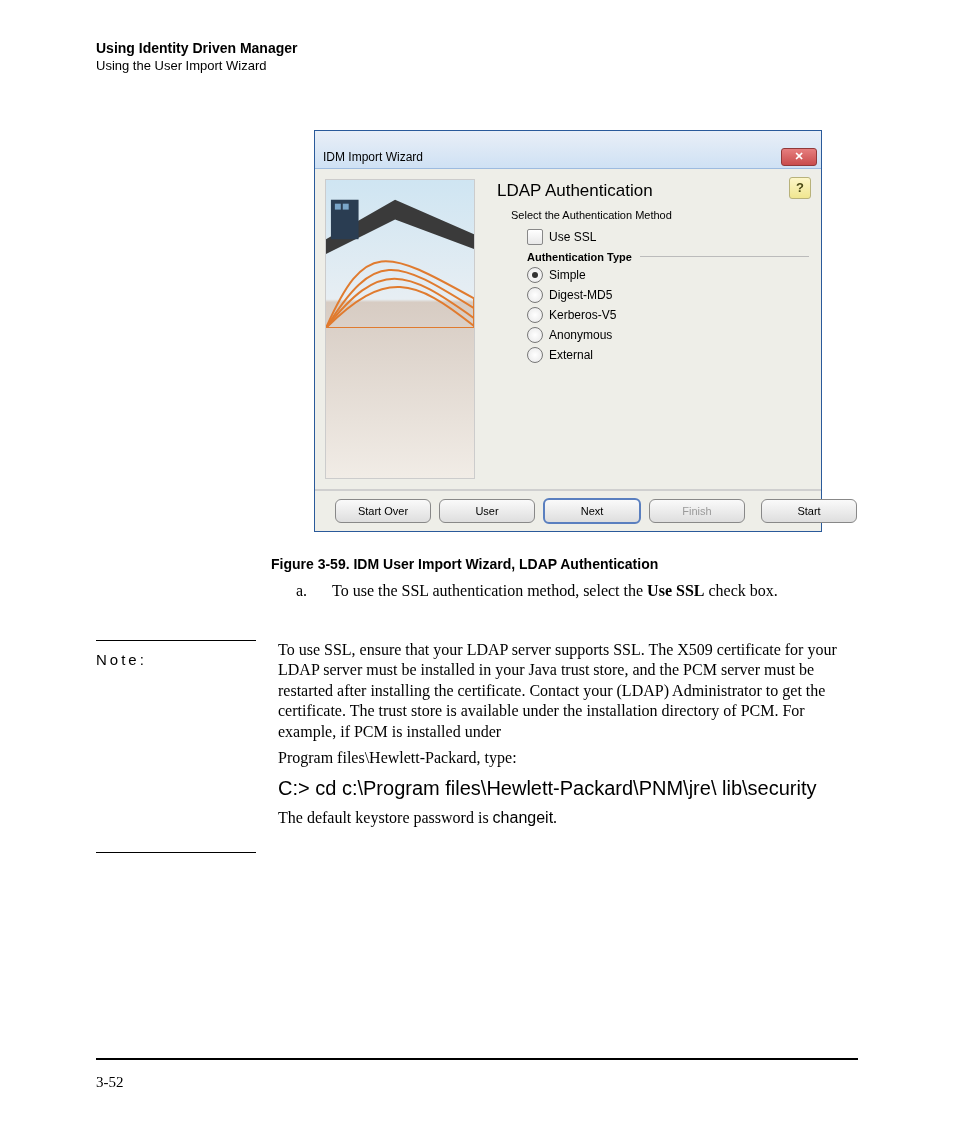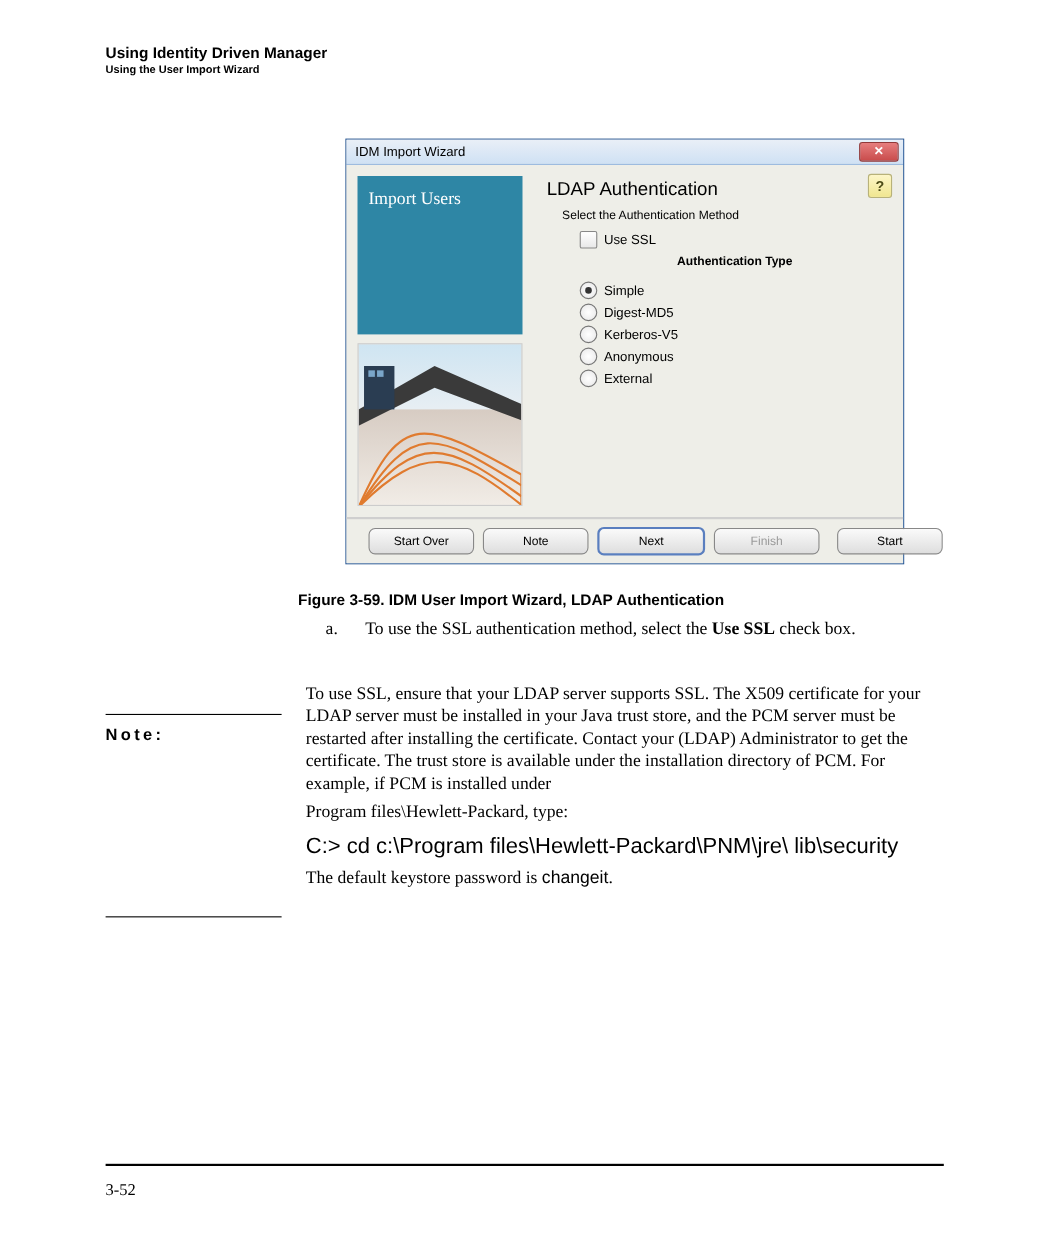--- a/index.html
+++ b/index.html
@@ -15,39 +15,39 @@
   .page {
     padding: 40px 96px 0 96px;
   }
   .header {
     font-family: Arial, Helvetica, sans-serif;
     font-size: 14px;
     line-height: 1.25;
     margin-bottom: 56px;
   }
   .header .title { font-weight: bold; }
-  .header .subtitle { font-weight: bold; font-size: 10px; }
+  .header .subtitle { font-weight: normal; font-size: 13px; }
 
   
   .wizard {
     margin-left: 218px;
     width: 506px;
     border: 1px solid #2a5a9a;
     font-family: Arial, Helvetica, sans-serif;
     font-size: 12px;
     color: #000;
     background: #e8e8e3;
   }
   .titlebar {
     height: 22px;
     background: linear-gradient(#e9eff7, #cfe1f4);
     border-bottom: 1px solid #9dbbdf;
     display: flex;
     align-items: center;
-    padding: 0 4px 0 8px;
+    padding: 15px 4px 0 8px;
     font-size: 12px;
   }
   .titlebar .ttxt { flex: 1; }
   .closebtn {
     width: 34px; height: 16px;
     background: linear-gradient(#e67e7e, #c94c4c);
     border: 1px solid #913939;
     border-radius: 3px;
     display: flex; align-items: center; justify-content: center;
     color: #fff; font-weight: bold; font-size: 11px;
@@ -111,21 +111,21 @@
   .chk {
     width: 14px; height: 14px;
     border: 1px solid #888; border-radius: 2px;
     background: linear-gradient(#fff,#e8e8e8);
   }
   .fieldset {
     margin-top: 6px;
   }
   .fslabel {
     font-weight: bold; font-size: 11px;
-    display:flex; align-items:center; gap:8px;flex-direction:column;
+    display:flex; align-items:center; gap:8px;
   }
   .fslabel .line { flex:1; height:1px; background:#bbb; }
   .radio {
     width:14px; height:14px; border:1px solid #777; border-radius:50%;
     background: radial-gradient(#fff, #e6e6e6);
     display:flex;align-items:center;justify-content:center;
   }
   .radio.sel::after { content:""; width:6px;height:6px;border-radius:50%;background:#333; }
   .wizfoot {
     border-top: 2px solid #cfcfcf;
@@ -166,26 +166,25 @@
   .stepmark { width: 18px; }
 
   .notegrid {
     margin-top: 40px;
     display: grid;
     grid-template-columns: 160px 1fr;
     column-gap: 22px;
   }
   .notelabel {
     font-family: Arial, Helvetica, sans-serif;
-    font-weight: bold;
+    font-weight: normal;
     font-size: 15px;
     letter-spacing: 3px;
     border-top: 1px solid #000;
     padding-top: 10px;
-    margin-top: 28px;
   }
   .notebody { font-size: 16px; line-height: 1.28; }
   .notebody p { margin: 0 0 6px 0; }
   .cmd {
     font-family: Arial, Helvetica, sans-serif;
     font-size: 20px;
     margin-left: 28px;
     line-height: 1.35;
   }
   .notebottom {
@@ -211,21 +210,20 @@
     <div class="subtitle">Using the User Import Wizard</div>
   </div>
 
   <div class="wizard">
     <div class="titlebar">
       <span class="ttxt">IDM Import Wizard</span>
       <div class="closebtn">✕</div>
     </div>
     <div class="wizbody">
       <div class="sidepanel">
-        <div class="bluecard">Import Users</div>
         <div class="artcard">
           <svg viewBox="0 0 150 150" preserveAspectRatio="none">
             <polygon points="0,60 70,20 150,55 150,70 70,40 0,75" fill="#3a3a3a"></polygon>
             <rect x="5" y="20" width="28" height="40" fill="#2a3d52"></rect>
             <rect x="9" y="24" width="6" height="6" fill="#7aa6c9"></rect>
               <rect x="17" y="24" width="6" height="6" fill="#7aa6c9"></rect>
             <path d="M0,150 C40,60 60,70 150,120 L150,150 Z" fill="none" stroke="#e07b2f" stroke-width="2"></path>
             <path d="M0,150 C50,70 70,80 150,130" fill="none" stroke="#e07b2f" stroke-width="2"></path>
             <path d="M0,150 C55,80 80,90 150,140" fill="none" stroke="#e07b2f" stroke-width="2"></path>
             <path d="M0,150 C60,90 90,100 150,148" fill="none" stroke="#e07b2f" stroke-width="2"></path>
@@ -266,21 +264,21 @@
               <span class="radio"></span>
               <span>External</span>
             </div>
           </div>
         </div>
       </div>
     </div>
     <div class="wizfoot">
       <div class="spacer"></div>
       <div class="btn">Start Over</div>
-      <div class="btn">Note</div>
+      <div class="btn">User</div>
       <div class="btn primary">Next</div>
       <div class="btn disabled">Finish</div>
       <div class="spacer"></div>
       <div class="btn">Start</div>
     </div>
   </div>
 
   <div class="figcap">Figure 3-59. IDM User Import Wizard, LDAP Authentication</div>
 
   <div class="steprow">

